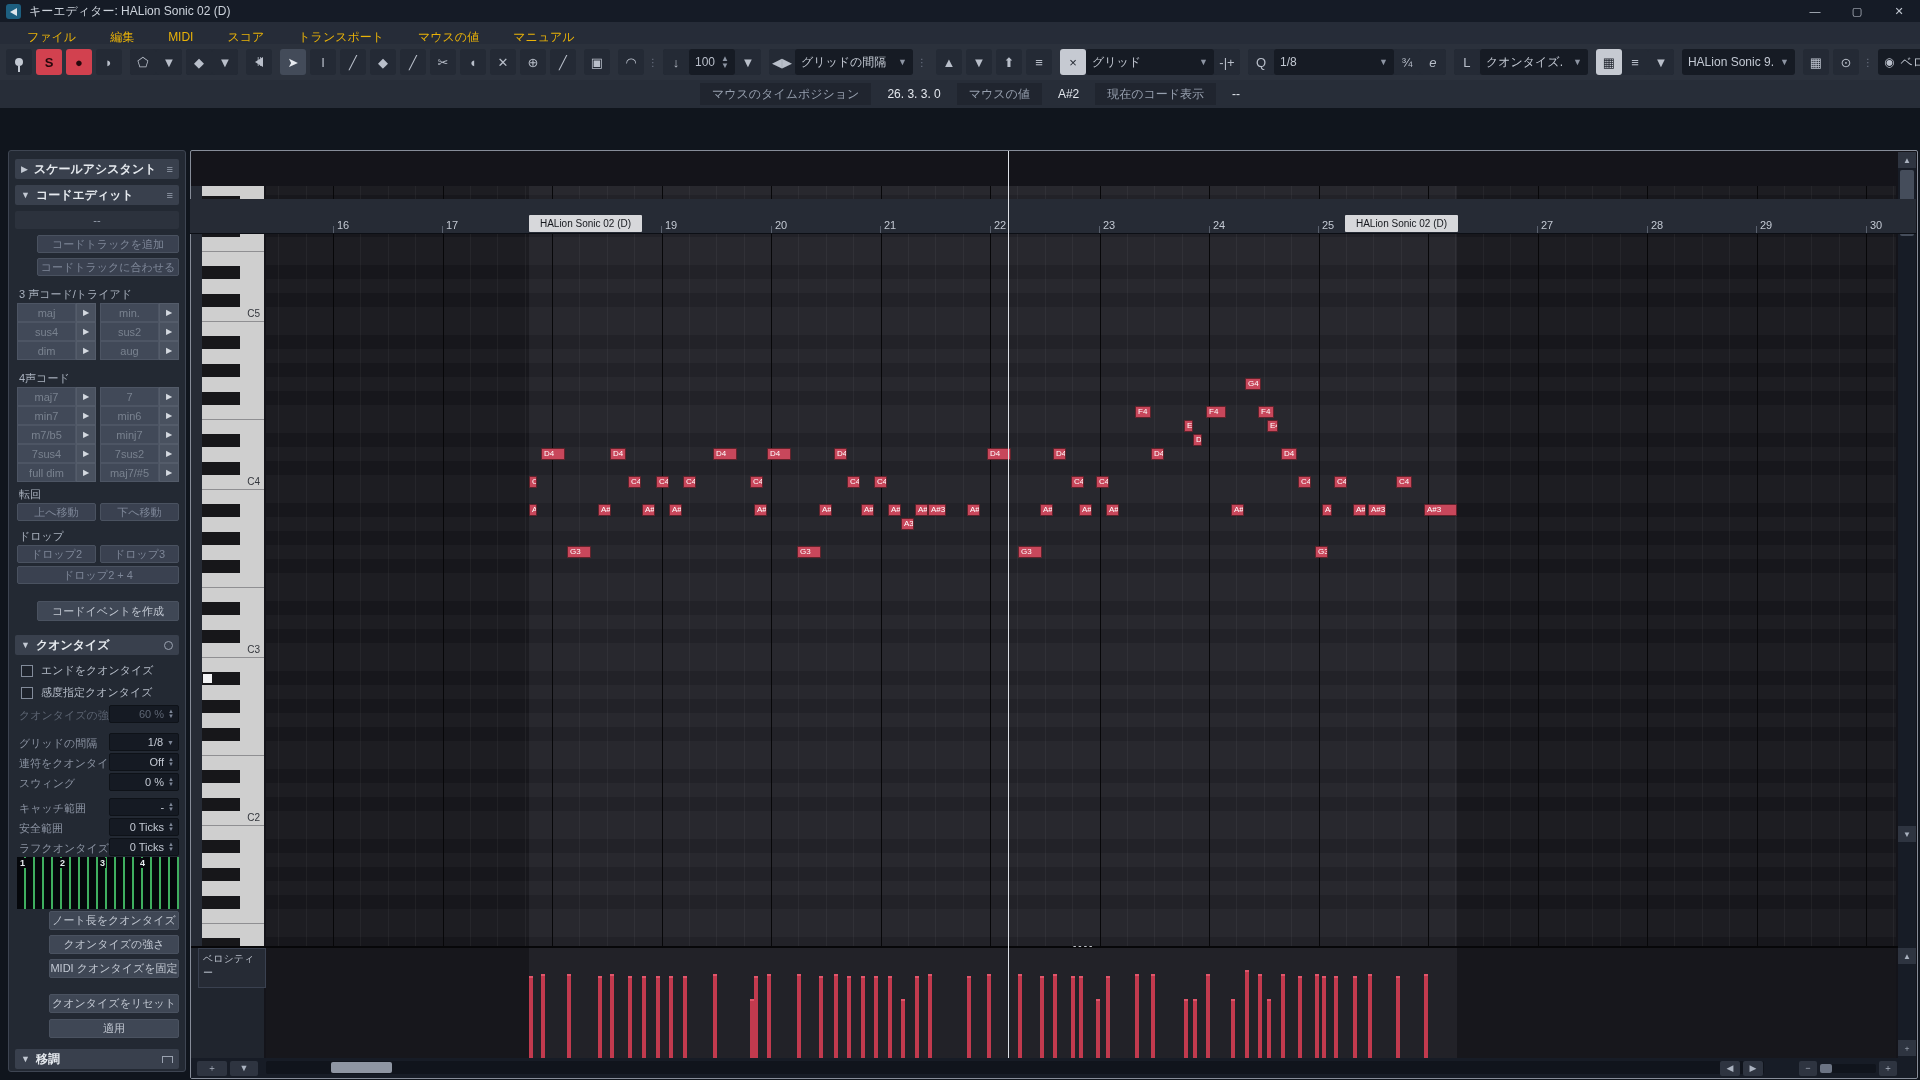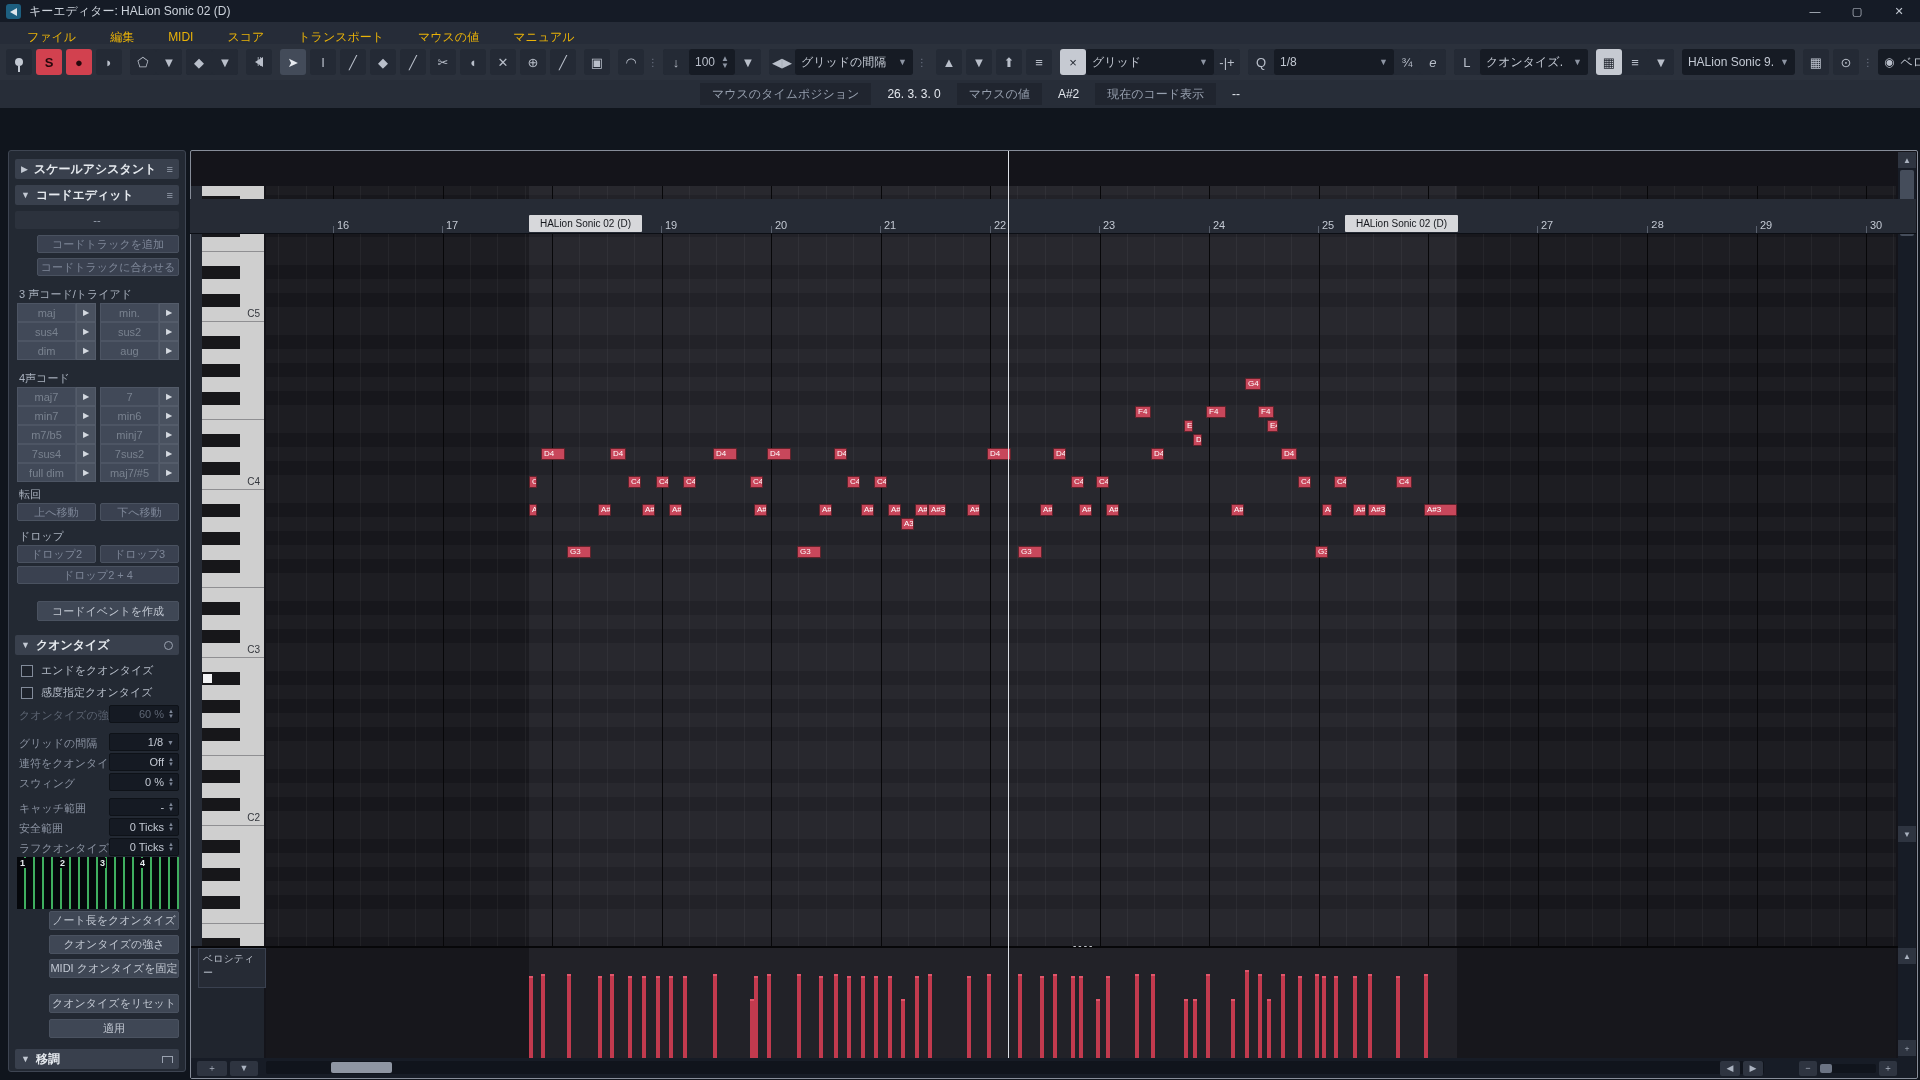--- a/index.html
+++ b/index.html
@@ -462,21 +462,21 @@
       <div class="ruler-num" style="left: 804px;">22</div>
       <div class="ruler-tick" style="left: 800px;"></div>
       <div class="ruler-num" style="left: 913px;">23</div>
       <div class="ruler-tick" style="left: 909px;"></div>
       <div class="ruler-num" style="left: 1023px;">24</div>
       <div class="ruler-tick" style="left: 1019px;"></div>
       <div class="ruler-num" style="left: 1132px;">25</div>
       <div class="ruler-tick" style="left: 1128px;"></div>
       <div class="ruler-num" style="left: 1351px;">27</div>
       <div class="ruler-tick" style="left: 1347px;"></div>
-      <div class="ruler-num" style="left: 1461px; font-family: Liberation Mono, monospace;">28</div>
+      <div class="ruler-num" style="left: 1461px;">28</div>
       <div class="ruler-tick" style="left: 1457px;"></div>
       <div class="ruler-num" style="left: 1570px;">29</div>
       <div class="ruler-tick" style="left: 1566px;"></div>
       <div class="ruler-num" style="left: 1680px;">30</div>
       <div class="ruler-tick" style="left: 1676px;"></div>
       <div class="part-flag" style="left: 339px;">HALion Sonic 02 (D)</div>
       <div class="part-flag" style="left: 1155px;">HALion Sonic 02 (D)</div>
     </div>
   <div class="keygutter"></div>
   <div class="keyboard" id="keyboard">

